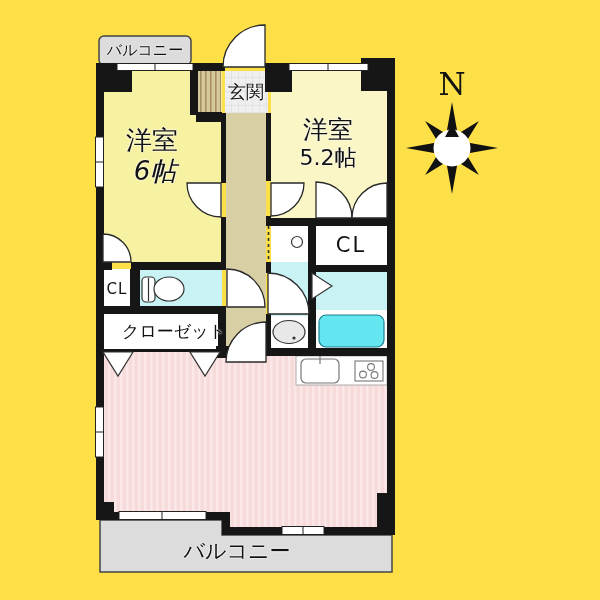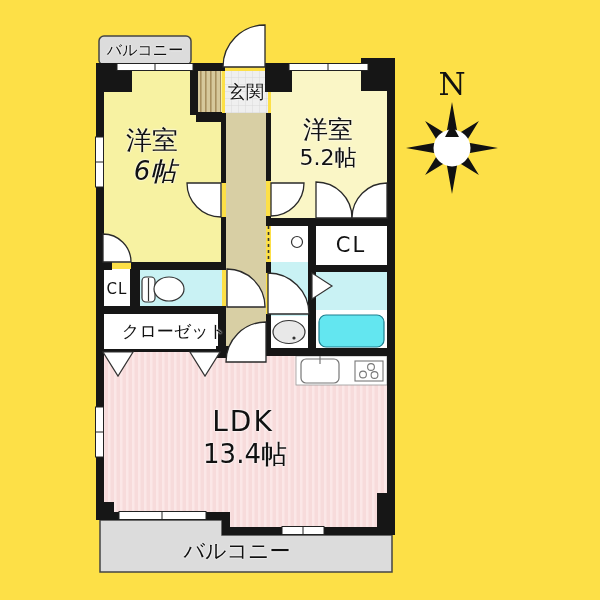--- a/index.html
+++ b/index.html
@@ -170,17 +170,15 @@
 
   <div class="label lab-bal-top">バルコニー</div>
   <div class="label lab-genkan">玄関</div>
   <div class="label lab-r6-name">洋室</div>
   <div class="label lab-r6-area">6帖</div>
   <div class="label lab-r52-name">洋室</div>
   <div class="label lab-r52-area">5.2帖</div>
   <div class="label lab-cl-left">CL</div>
   <div class="label lab-cl-right">CL</div>
   <div class="label lab-closet">クローゼット</div>
-  <div class="label lab-ldk-name">LDK</div>
-  <div class="label lab-ldk-area">13.4帖</div>
   <div class="label lab-bal-bottom">バルコニー</div>
   <div class="label lab-north">N</div>
 </div>
 
 </body></html>

